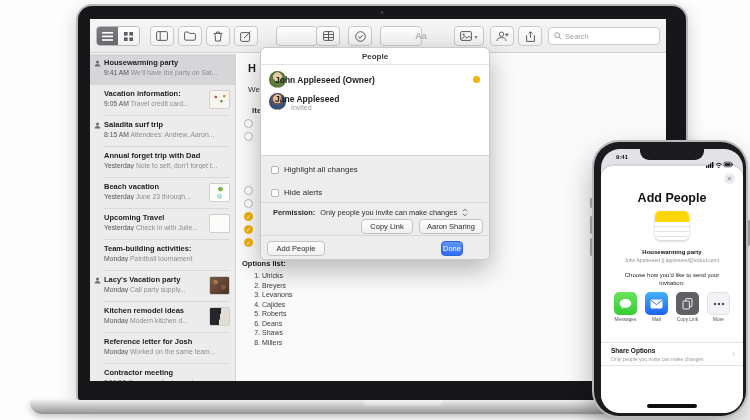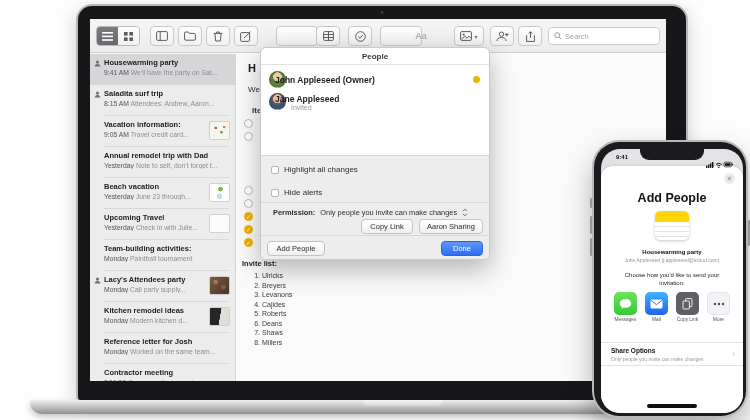--- a/index.html
+++ b/index.html
@@ -257,41 +257,41 @@
         <div class="note-item selected">
           <svg class="shared-badge" viewBox="0 0 10 10">
               <circle cx="5" cy="3" r="2.2" fill="currentColor"></circle>
               <path d="M1 9.4 Q1 5.8 5 5.8 Q9 5.8 9 9.4 Z" fill="currentColor"></path>
             </svg>
           <div class="nt-title">Housewarming party</div>
           <div class="nt-sub"><span class="nt-time">9:41 AM</span> <span>We'll have the party on Sat...</span></div>
         </div>
 
         <div class="note-item">
-          <svg class="shared-badge" viewBox="0 0 10 10">
-              <circle cx="5" cy="3" r="2.2" fill="currentColor"></circle>
-              <path d="M1 9.4 Q1 5.8 5 5.8 Q9 5.8 9 9.4 Z" fill="currentColor"></path>
-            </svg>
-          <div class="nt-title">Saladita surf trip</div>
-          <div class="nt-sub"><span class="nt-time">8:15 AM</span> <span>Attendees: Andrew, Aaron...</span></div>
-          <div class="sep"></div>
-        </div>
-
-        <div class="note-item">
           <div class="nt-title" style="width:95px">Vacation information:</div>
           <div class="nt-sub" style="width:95px"><span class="nt-time">9:05 AM</span> <span>Travel credit card...</span></div>
           <div class="nt-thumb" style="background:
             radial-gradient(circle at 30% 35%, #c05548 1px, transparent 1.6px),
             radial-gradient(circle at 60% 60%, #6e9a52 1px, transparent 1.6px),
             radial-gradient(circle at 75% 30%, #c08a48 1px, transparent 1.6px),#f8f4ef"></div>
           <div class="sep"></div>
         </div>
 
         <div class="note-item">
-          <div class="nt-title">Annual remodel trip with Dad</div>
+          <svg class="shared-badge" viewBox="0 0 10 10">
+              <circle cx="5" cy="3" r="2.2" fill="currentColor"></circle>
+              <path d="M1 9.4 Q1 5.8 5 5.8 Q9 5.8 9 9.4 Z" fill="currentColor"></path>
+            </svg>
+          <div class="nt-title">Saladita surf trip</div>
+          <div class="nt-sub"><span class="nt-time">8:15 AM</span> <span>Attendees: Andrew, Aaron...</span></div>
+          <div class="sep"></div>
+        </div>
+
+        <div class="note-item">
+          <div class="nt-title">Annual forget trip with Dad</div>
           <div class="nt-sub"><span class="nt-time">Yesterday</span> <span>Note to self, don't forget t...</span></div>
           <div class="sep"></div>
         </div>
 
         <div class="note-item">
           <div class="nt-title" style="width:95px">Beach vacation</div>
           <div class="nt-sub" style="width:95px"><span class="nt-time">Yesterday</span> <span>June 23 through...</span></div>
           <div class="nt-thumb" style="background:
             radial-gradient(circle at 55% 30%, #7ab648 2px, transparent 2.6px),
             radial-gradient(circle at 50% 72%, #bcdff0 2.4px, transparent 3px),#fdfdf9"></div>
@@ -309,21 +309,21 @@
           <div class="nt-title">Team-building activities:</div>
           <div class="nt-sub"><span class="nt-time">Monday</span> <span>Paintball tournament</span></div>
           <div class="sep"></div>
         </div>
 
         <div class="note-item">
           <svg class="shared-badge" viewBox="0 0 10 10">
               <circle cx="5" cy="3" r="2.2" fill="currentColor"></circle>
               <path d="M1 9.4 Q1 5.8 5 5.8 Q9 5.8 9 9.4 Z" fill="currentColor"></path>
             </svg>
-          <div class="nt-title" style="width:95px">Lacy's Attendees party</div>
+          <div class="nt-title" style="width:95px">Lacy's Vacation party</div>
           <div class="nt-sub" style="width:95px"><span class="nt-time">Monday</span> <span>Call party supply...</span></div>
           <div class="nt-thumb" style="background:
             radial-gradient(circle at 30% 30%, #a4734f 2px, transparent 2.6px),
             radial-gradient(circle at 70% 60%, #8a5a3c 2px, transparent 2.6px),
             linear-gradient(135deg,#7c5a42,#49332a)"></div>
           <div class="sep"></div>
         </div>
 
         <div class="note-item">
           <div class="nt-title" style="width:95px">Kitchen remodel ideas</div>
@@ -350,21 +350,21 @@
         <div class="editor-frag" style="left:162px; top:87px; font-size:8px; font-weight:bold">Ite</div>
 
         <span class="circ" style="left:154px; top:100px"></span>
         <span class="circ" style="left:154px; top:113px"></span>
         <span class="circ" style="left:154px; top:167px"></span>
         <span class="circ" style="left:154px; top:180px"></span>
         <span class="circ done" style="left:154px; top:193px">✓</span>
         <span class="circ done" style="left:154px; top:206px">✓</span>
         <span class="circ done" style="left:154px; top:219px">✓</span>
 
-        <div class="editor-frag" style="left:152px; top:240px; font-size:7.5px; font-weight:bold; color:#1c1c1e">Invite list:</div>
+        <div class="editor-frag" style="left:152px; top:240px; font-size:7.5px; font-weight:bold; color:#1c1c1e">Options list:</div>
         <ol class="invite-list">
           <li>Ulricks</li>
           <li>Breyers</li>
           <li>Levanons</li>
           <li>Cajides</li>
           <li>Roberts</li>
           <li>Deans</li>
           <li>Shaws</li>
           <li>Millers</li>
         </ol>
@@ -407,21 +407,21 @@
             </div>
           <div class="mini-btn" style="left:158px; top:63px; width:64px">
               <span>Aaron Sharing</span>
             </div>
         </div>
 
         <div style="position:absolute; left:0; top:188px; width:100%; height:25px; background:#ededee;">
           <div class="mini-btn" style="left:6px; top:5px; width:58px">
               <span>Add People</span>
             </div>
-          <div class="mini-btn primary" style="left:180px; top:5px; width:42px">
+          <div class="mini-btn primary" style="left:180px; top:5px; width:22px">
               <span>Done</span>
             </div>
         </div>
       </div>
 
     </div>
 
     <div class="mac-label">MacBook Air</div>
   </div>
 

